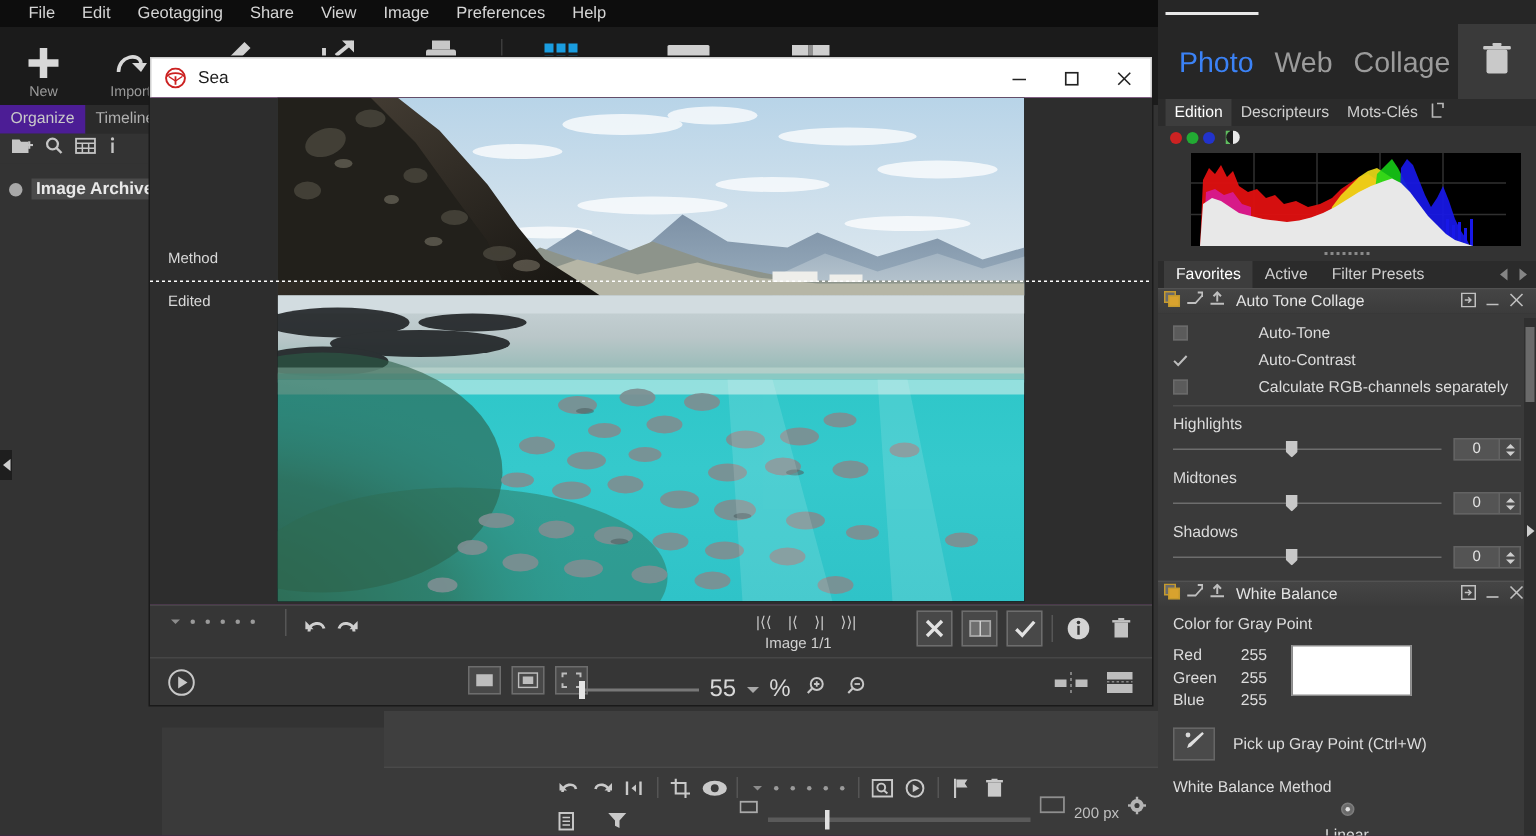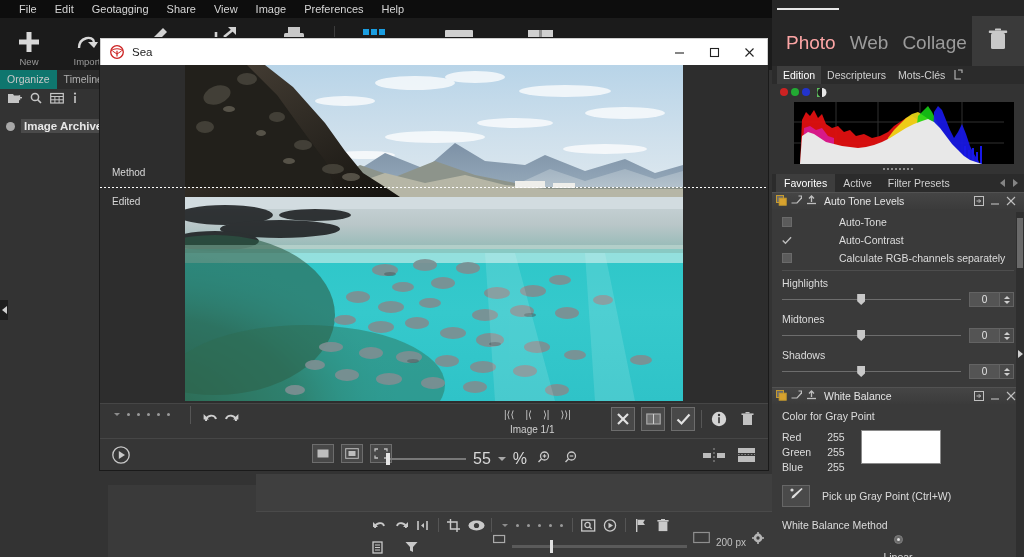--- a/index.html
+++ b/index.html
@@ -36,21 +36,21 @@
   .tbig { width: 68px; height: 42px; display: flex; align-items: center; justify-content: center; cursor: default; }
 
   
   .leftpanel {
     position: absolute; left: 0; top: 70px; width: 108px; bottom: 0;
     background: #333333;
   }
   .lp-tabs { display: flex; height: 19px; background: #2b2b2b; }
   .lp-tab {
     font-size: 10.5px; color: #c9c9c9; padding: 0 7px; line-height: 19px;
-    background: #0f766e; cursor: default;
+    background: #4c1d95; cursor: default;
   }
   .lp-tab.inactive { background: #2b2b2b; color: #b0b0b0; }
   .lp-icons { height: 20px; display: flex; align-items: center; gap: 8px; padding-left: 8px; background:#333; }
   .lp-tree { padding-top: 8px; }
   .lp-node {
     display: flex; align-items: center; gap: 6px; padding: 2px 4px 2px 6px;
     font-size: 11.5px; color: #e8e8e8; font-weight: bold;
   }
   .lp-node .dot { width: 9px; height: 9px; border-radius: 50%; background: #a8a8a8; flex: none;}
   .lp-node .nlbl { background: #4a4a4a; padding: 1px 3px; white-space: nowrap; }
@@ -141,21 +141,21 @@
   
   .rightpanel {
     position: absolute; right: 0; top: 0; width: 252px; height: 557px; background: #333333;
   }
   .rp-modes {
     height: 66px; background: #262626; display: flex; align-items: flex-end; position: relative;
   }
   .rp-modes .mtab {
     font-size: 19px; color: #9b9b9b; padding: 0 0 12px 0; margin-left: 14px; cursor: default;
   }
-  .rp-modes .mtab.active { color: #fca5a5; }
+  .rp-modes .mtab.active { color: #3b82f6; }
   .rp-activebar { position: absolute; left: 5px; top: 8px; width: 62px; height: 2px; background: #e8e8e8; }
   .rp-trash {
     position: absolute; right: 0; top: 16px; width: 52px; height: 50px;
     background: #3a3a3a; display:flex; align-items:center; justify-content:center; cursor:default;
   }
   .rp-tabs {
     height: 18px; background: #2b2b2b; display: flex; align-items: center; padding-left: 5px; gap:0;
   }
   .rp-tab { font-size: 10.5px; color: #cfcfcf; padding: 0 6px; line-height: 18px; cursor: default; }
   .rp-tab.active { background: #3d3d3d; color: #fff; }
@@ -927,21 +927,21 @@
               <path d="M7.5 1 L10.5 1 L10.5 4" stroke="#bfbfbf" stroke-width="1.2" fill="none"></path>
             </svg>
         </span>
         <span>
           <svg width="11" height="11" viewBox="0 0 11 11">
               <path d="M5.5 1 L5.5 7" stroke="#bfbfbf" stroke-width="1.3"></path>
               <path d="M3 3.5 L5.5 1 L8 3.5" stroke="#bfbfbf" stroke-width="1.3" fill="none"></path>
               <path d="M1 8.5 L10 8.5" stroke="#bfbfbf" stroke-width="1.3"></path>
             </svg>
         </span>
-        <span class="fh-title">Auto Tone Levels</span>
+        <span class="fh-title">Auto Tone Collage</span>
         <div class="fh-right">
           <span>
             <svg width="10" height="10" viewBox="0 0 10 10">
                 <rect x="0.5" y="0.5" width="9" height="9" stroke="#c0c0c0" stroke-width="1" fill="none"></rect>
                 <path d="M2.5 5 L6.5 5 M4.8 3.2 L6.6 5 L4.8 6.8" stroke="#c0c0c0" stroke-width="1" fill="none"></path>
               </svg>
           </span>
           <span>
             <svg width="10" height="10" viewBox="0 0 10 10">
                 <line x1="1" y1="8" x2="9" y2="8" stroke="#c0c0c0" stroke-width="1.1"></line>

